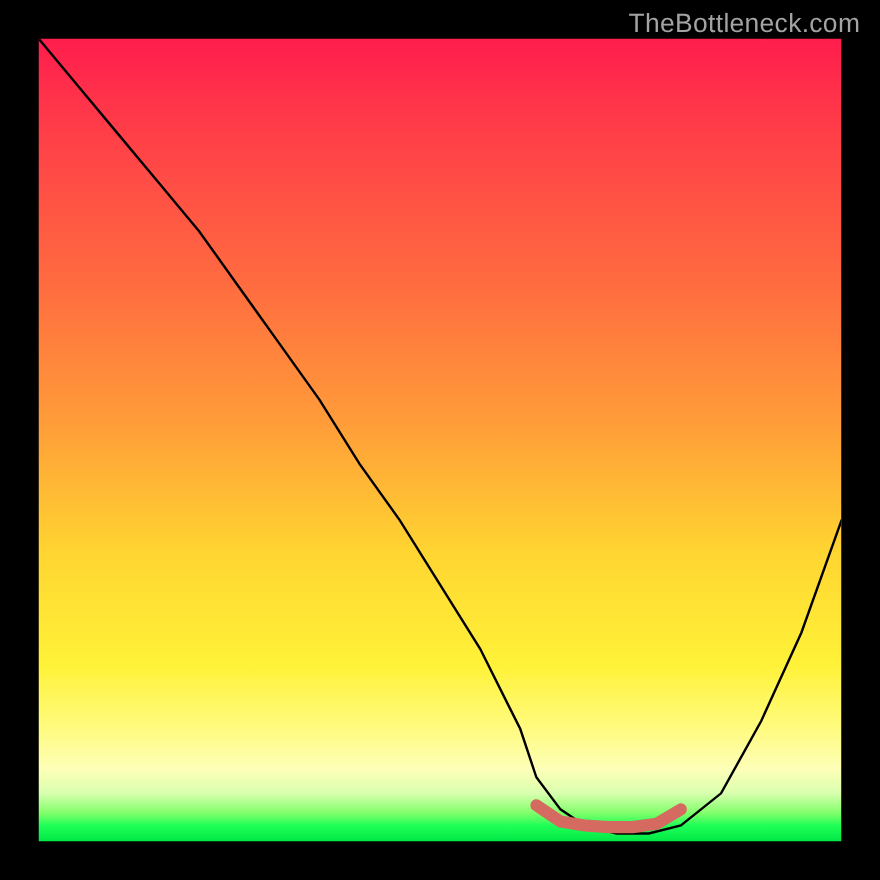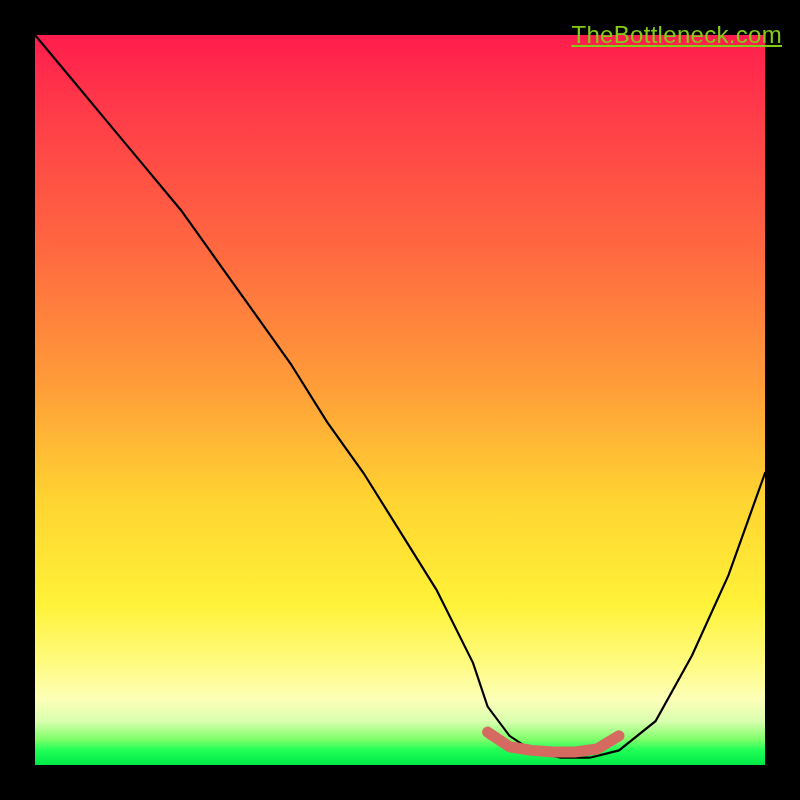--- a/index.html
+++ b/index.html
@@ -12,29 +12,28 @@
     overflow: hidden;
   }
   .frame {
     position: relative;
     width: 800px;
     height: 800px;
     background: #000;
   }
   .watermark {
     position: absolute;
-    top: 21px;
+    top: 8px;
     right: 18px;
-    color: #84cc16;
+    color: #a3a3a3;
     font-size: 24px;
     font-weight: 500;
     letter-spacing: 0.3px;
     font-family: Arial, Helvetica, sans-serif;
     z-index: 30;
-    text-decoration: underline;
   }
   .plot-area {
     position: absolute;
     left: 35px;
     top: 35px;
     width: 730px;
     height: 730px;
     overflow: hidden;
   }
   .gradient-bg {

